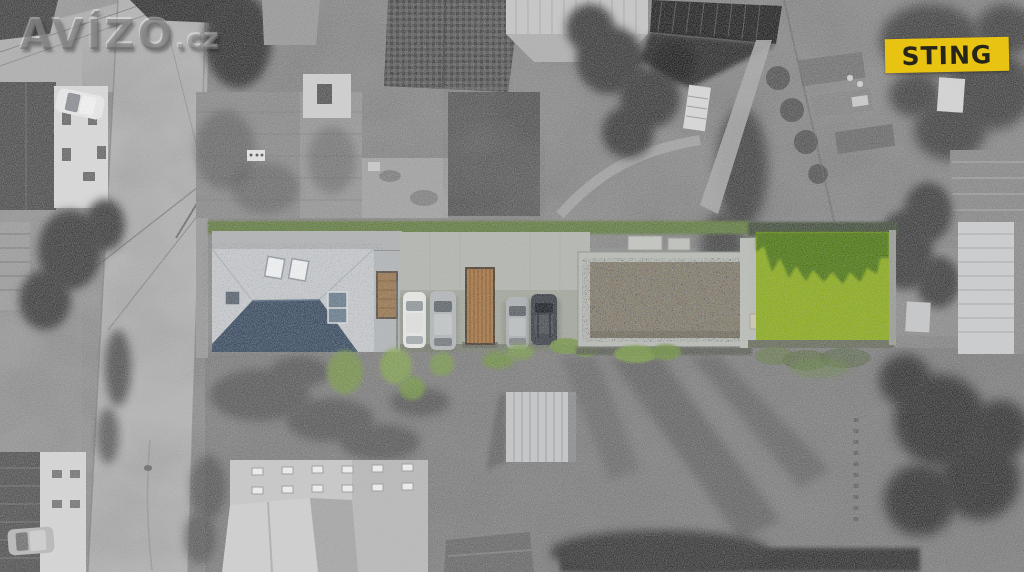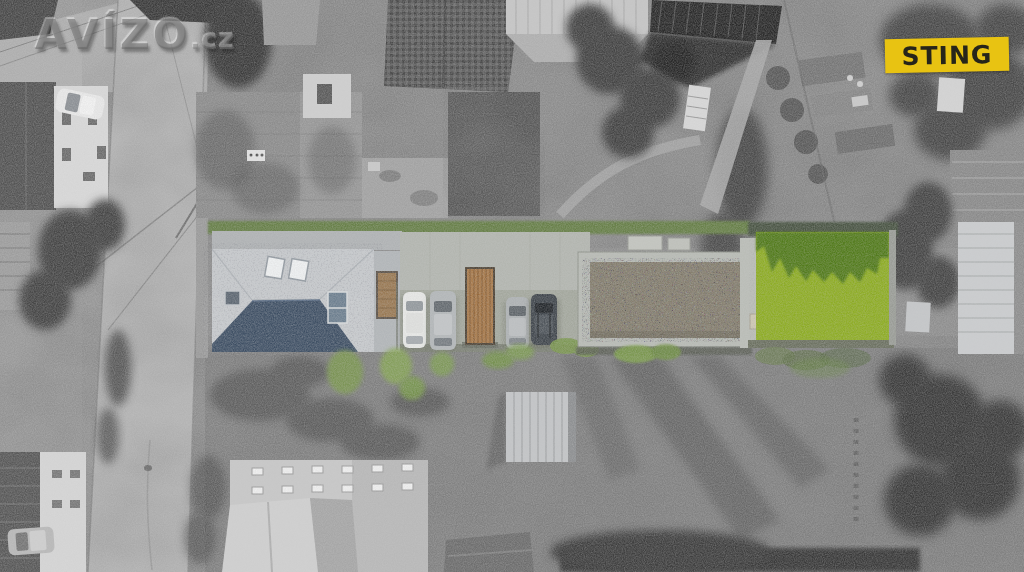--- a/index.html
+++ b/index.html
@@ -1,19 +1,19 @@
 <!DOCTYPE html>
 <html><head>
 <meta charset="utf-8">
 <style>
   html,body{margin:0;padding:0;background:#222;}
   .stage{position:relative;width:1024px;height:572px;overflow:hidden;background:#8f8f8f;
          font-family:"DejaVu Sans","Liberation Sans",sans-serif;}
   .stage svg{position:absolute;left:0;top:0;}
-  .watermark{position:absolute;left:35px;top:15px;line-height:1;white-space:nowrap;
+  .watermark{position:absolute;left:20px;top:15px;line-height:1;white-space:nowrap;
              font-weight:bold;letter-spacing:3px;
              color:rgba(105,105,105,0.58);
              text-shadow:-1px -2px 1px rgba(255,255,255,0.38), 2px 3px 3px rgba(20,20,20,0.35);}
   .watermark .brand{font-size:41px;}
   .watermark .suffix{font-size:27px;letter-spacing:1px;color:rgba(120,120,120,0.5);}
   .badge{position:absolute;left:885px;top:38px;width:124px;height:34px;
          background:#e8c312;color:#26251a;display:flex;align-items:center;justify-content:center;
          font-weight:bold;font-size:25px;letter-spacing:1px;transform:rotate(-1.2deg);
          box-shadow:0 1px 3px rgba(0,0,0,0.35);}
 </style>

